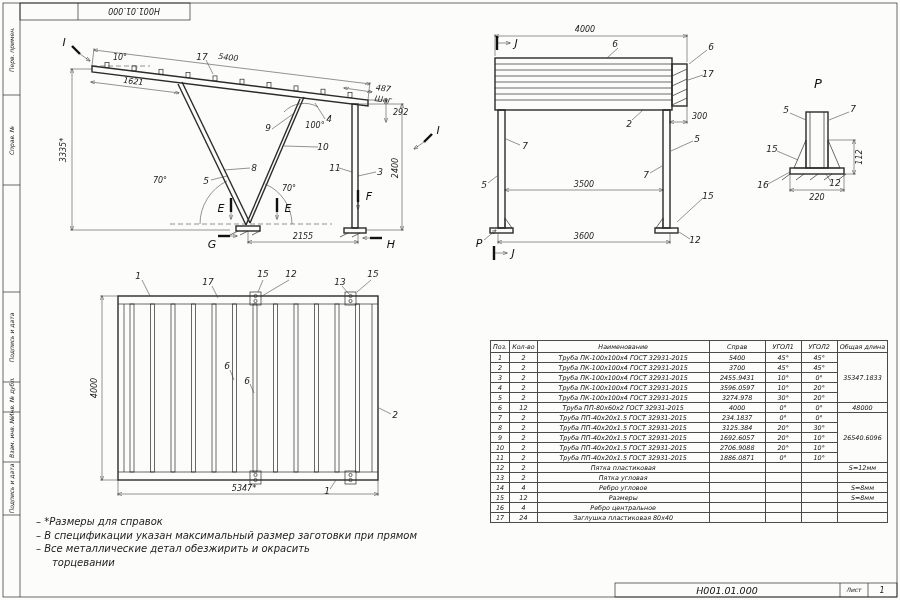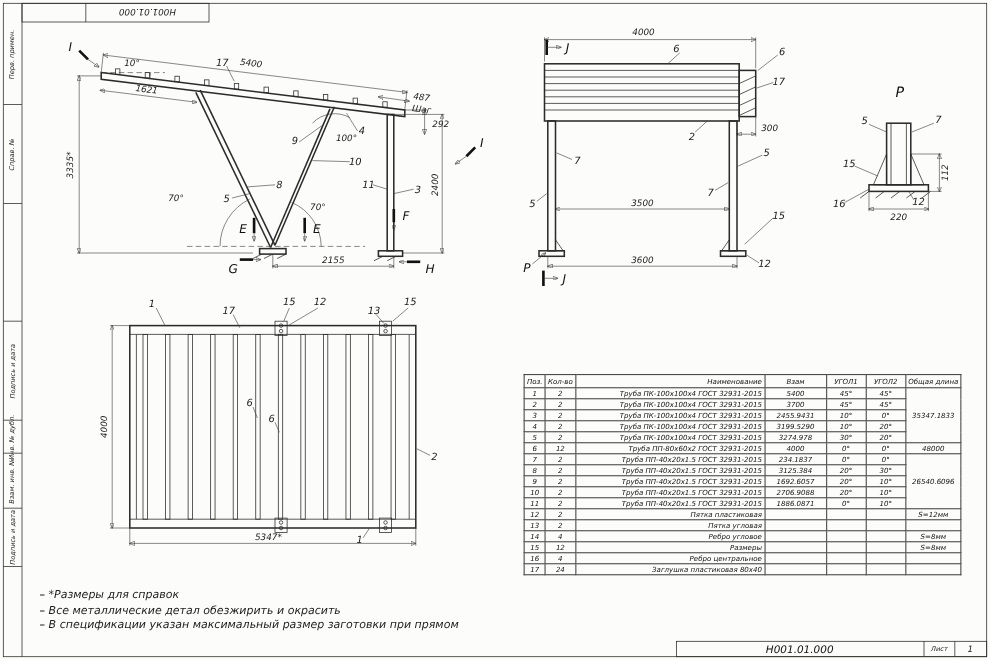--- a/index.html
+++ b/index.html
@@ -13,28 +13,28 @@
   .ln-thick{stroke-width:2.4px;stroke:#111;}
   .dash{stroke-dasharray:5 3;}
   .t-lbl{font:italic 9px "DejaVu Sans",sans-serif;fill:#1b1b1b;stroke:none;}
   .t-dim{font:italic 8px "DejaVu Sans",sans-serif;fill:#1b1b1b;stroke:none;}
   .t-sec{font:italic 11px "DejaVu Sans",sans-serif;fill:#111;stroke:none;}
   .t-doc{font:italic 9.5px "DejaVu Sans",sans-serif;fill:#111;stroke:none;}
   .t-tiny{font:italic 6px "DejaVu Sans",sans-serif;fill:#111;stroke:none;}
   .mfield{position:absolute;left:3px;width:17px;display:flex;align-items:center;justify-content:center;}
   .mfield span{transform:rotate(-90deg);white-space:nowrap;font:italic 6px "DejaVu Sans",sans-serif;color:#222;}
   #notes{position:absolute;left:36px;top:515px;width:445px;font:italic 10px "DejaVu Sans",sans-serif;
-         color:#1c1c1c;line-height:13.5px;margin-top:20px;}
+         color:#1c1c1c;line-height:13.5px;}
   #notes .indent{padding-left:16px;}
-  #spec{position:absolute;left:476px;top:340px;border-collapse:collapse;table-layout:fixed;
+  #spec{position:absolute;left:490px;top:340px;border-collapse:collapse;table-layout:fixed;
         font:italic 6.4px "DejaVu Sans",sans-serif;color:#111;padding-left:20px;}
   #spec td,#spec th{border:0.8px solid #4a4a4a;padding:0 2px;text-align:center;height:9px;
         overflow:hidden;white-space:nowrap;font-weight:normal;vertical-align:middle;}
   #spec th{height:11px;}
-  #spec .c-name{text-align:right;}
+  #spec .c-name{text-align:center;}
 </style>
 </head>
 <body>
 
 <div class="sheet">
 
 <svg width="900" height="600" viewBox="0 0 900 600">
   <defs>
     <marker id="arr" viewBox="0 0 10 8" refX="9" refY="4" markerWidth="9" markerHeight="7" orient="auto-start-reverse">
       <path d="M0,0 L10,4 L0,8 Z" fill="#333" stroke="none"></path>
@@ -395,21 +395,21 @@
     <col style="width:56px">
         <col style="width:36px">
         <col style="width:36px">
         <col style="width:48px">
   </colgroup>
   <thead>
         <tr id="spec-head">
           <th>Поз.</th>
           <th>Кол-во</th>
           <th class="c-name">Наименование</th>
-          <th>Взам</th>
+          <th>Справ</th>
           <th>УГОЛ1</th>
           <th>УГОЛ2</th>
           <th>Общая длина</th>
         </tr>
       </thead>
   <tbody id="spec-body">
         <tr>
           <td>1</td>
           <td>2</td>
           <td class="c-name">Труба ПК-100х100х4 ГОСТ 32931-2015</td>
@@ -431,21 +431,21 @@
           <td>2</td>
           <td class="c-name">Труба ПК-100х100х4 ГОСТ 32931-2015</td>
           <td>2455.9431</td>
           <td>10°</td>
           <td>0°</td>
         </tr>
         <tr>
           <td>4</td>
           <td>2</td>
           <td class="c-name">Труба ПК-100х100х4 ГОСТ 32931-2015</td>
-          <td>3199.5290</td>
+          <td>3596.0597</td>
           <td>10°</td>
           <td>20°</td>
         </tr>
         <tr>
           <td>5</td>
           <td>2</td>
           <td class="c-name">Труба ПК-100х100х4 ГОСТ 32931-2015</td>
           <td>3274.978</td>
           <td>30°</td>
           <td>20°</td>
@@ -552,17 +552,18 @@
           <td></td>
           <td></td>
           <td></td>
           <td></td>
         </tr>
       </tbody>
 </table>
 
 <div id="notes">
       <div>– *Размеры для справок</div>
+      <div>– В спецификации указан максимальный размер заготовки при прямом</div>
       <div>– Все металлические детал обезжирить и окрасить</div>
-      <div>– В спецификации указан максимальный размер заготовки при прямом</div>
+      <div class="indent">торцевании</div>
     </div>
 
 </div>
 
 </body></html>

